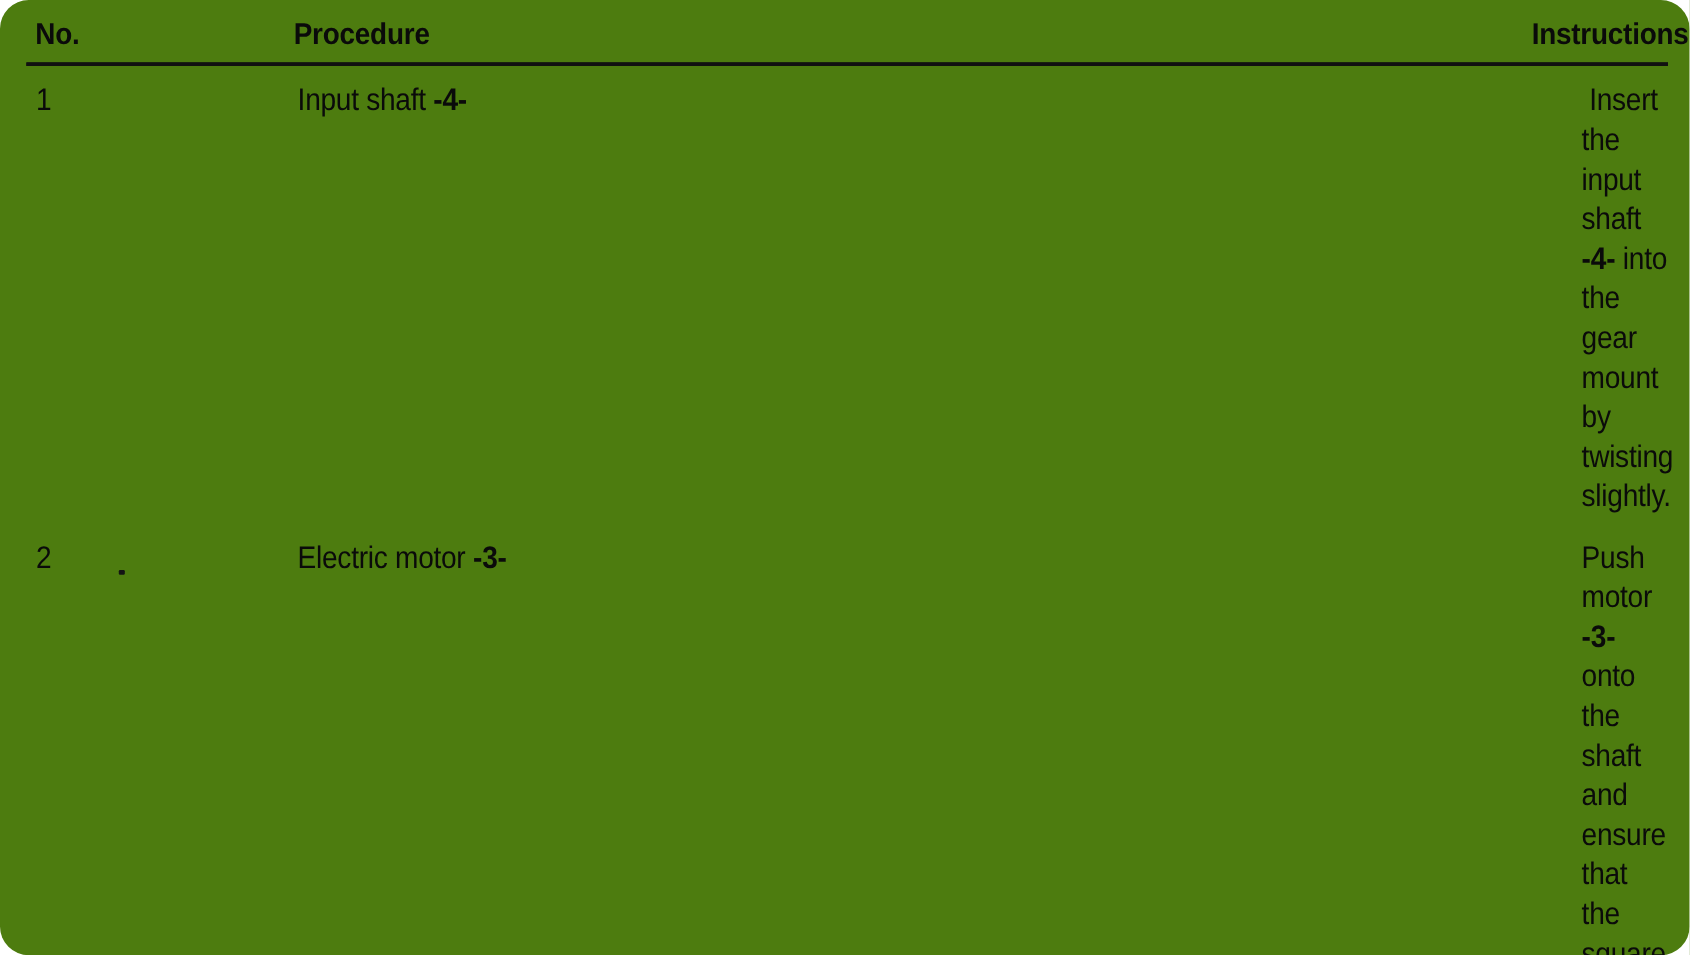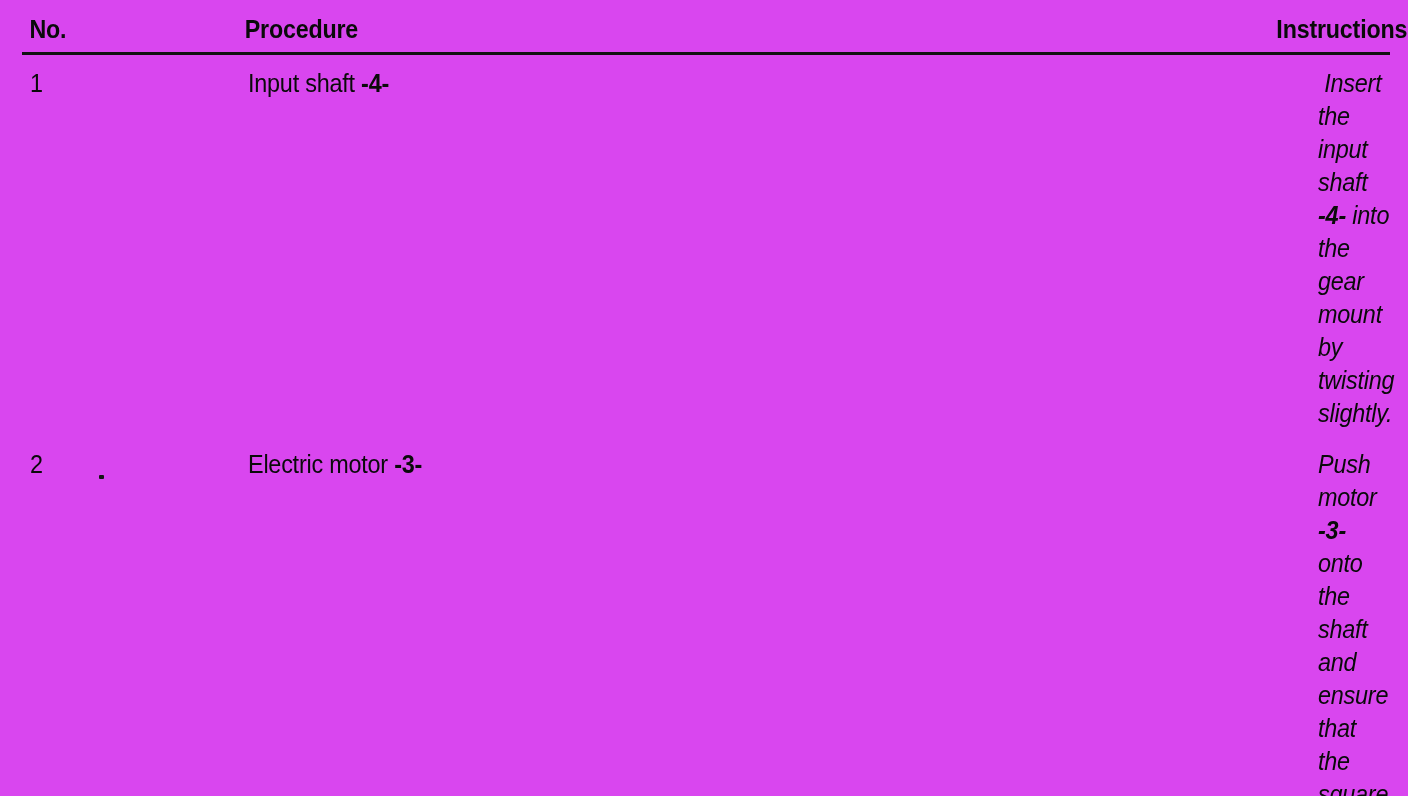--- a/index.html
+++ b/index.html
@@ -13,21 +13,22 @@
     overflow: hidden;
     font-family: "Liberation Sans", "DejaVu Sans", sans-serif;
     color: #0a0a0a;
     -webkit-font-smoothing: none;
   }
 
   #page {
     position: relative;
     width: 1408px;
     height: 796px;
-    background: #d946ef;
+    background: #4d7c0f;
+    border-radius: 24px;
   }
 
   
   .proc-table {
     position: absolute;
     left: 22px;
     top: 14px;
     width: 1368px;
     border-collapse: collapse;
     table-layout: fixed;
@@ -71,21 +72,21 @@
   .body-row td .inner {
     display: block;
     transform: scaleX(0.9);
     transform-origin: left top;
     width: 111%;
     white-space: pre-wrap;
   }
 
   td.t-no    { padding-left: 8px;   padding-top: 18px; }
   td.t-proc  { padding-left: 113px; padding-top: 18px; }
-  td.t-instr { padding-left: 648px; padding-top: 18px; font-style: italic; }
+  td.t-instr { padding-left: 648px; padding-top: 18px; }
 
   
   .row-1 td { padding-top: 12px; }
 
   b, .bold { font-weight: bold; letter-spacing: -0.2px; }
 
   
   .speck {
     position: absolute;
     left: 99px;

